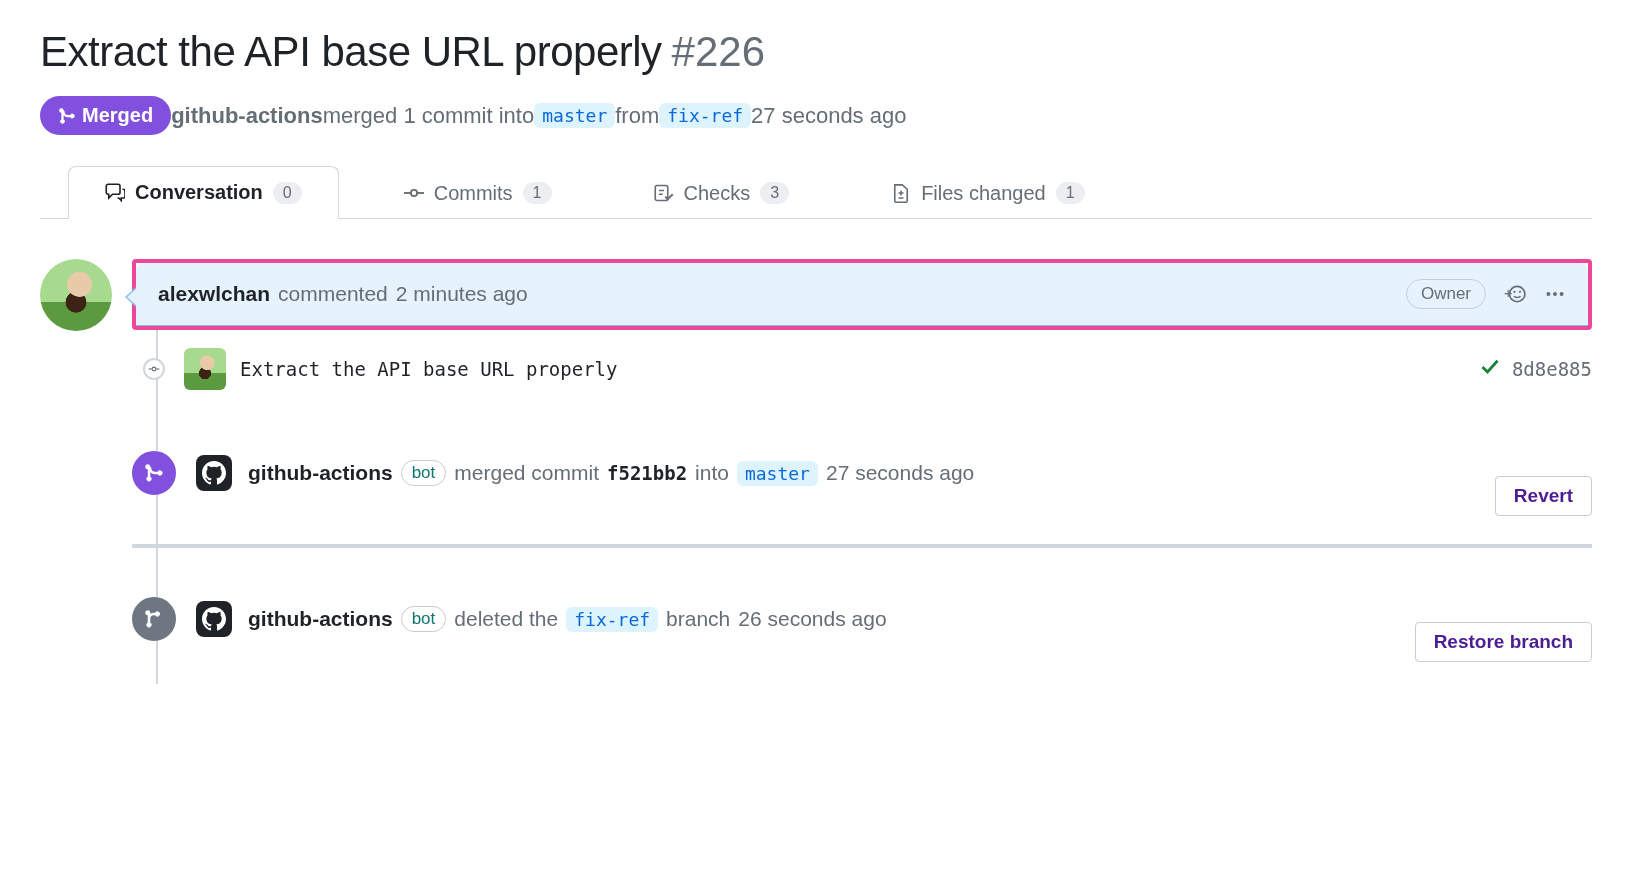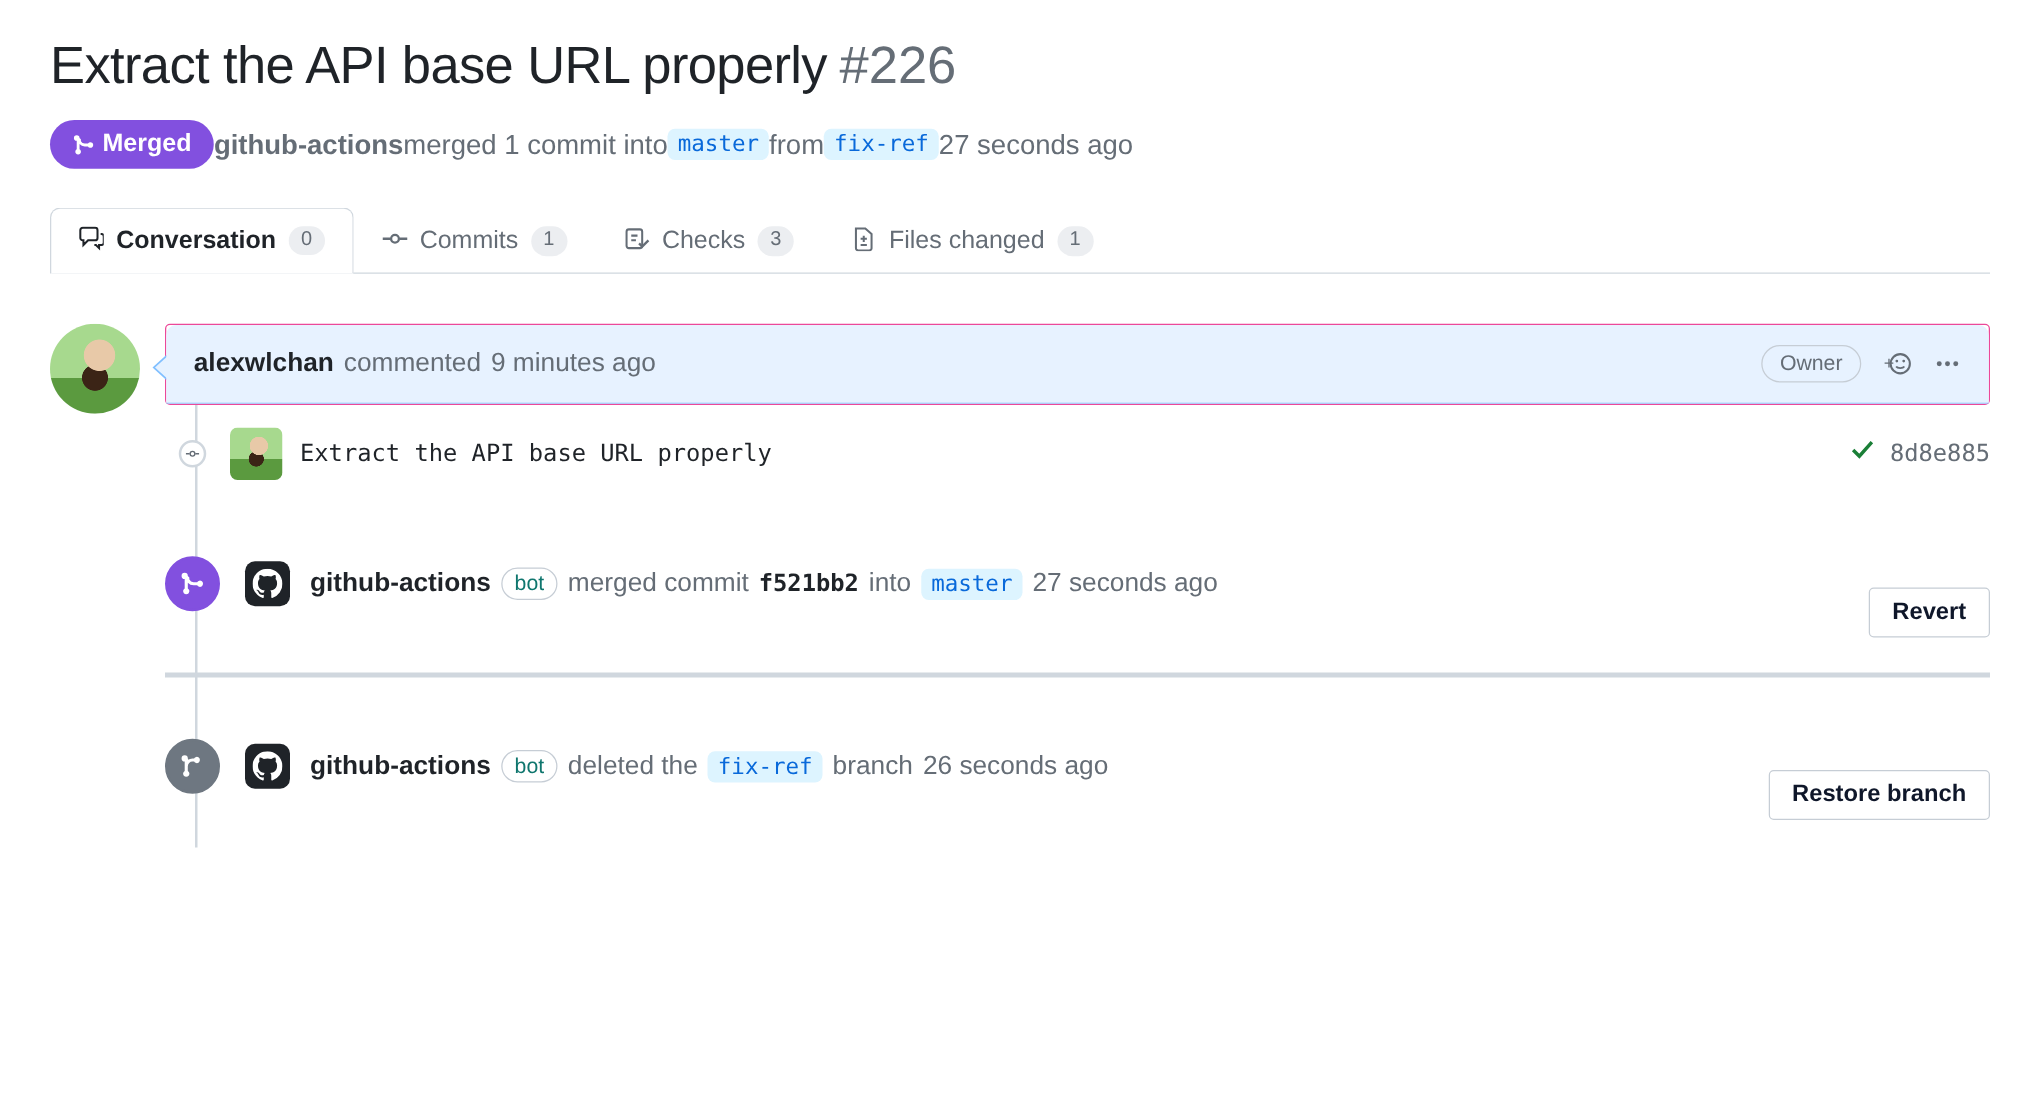--- a/index.html
+++ b/index.html
@@ -54,29 +54,31 @@
     padding: 2px 8px;
     border-radius: 6px;
   }
   .tabs {
     display: flex;
     border-bottom: 1px solid #d0d7de;
     gap: 0;
   }
   .tab {
     display: flex;
+    align-items: center;
     gap: 10px;
-    padding: 14px 22px;
+    padding: 14px 36px;
     font-size: 20px;
     color: #656d76;
     cursor: pointer;
     border: 1px solid transparent;
     border-bottom: none;
     position: relative;
     top: 1px;
+    margin-left: 28px;
   }
   .tab.active {
     color: #1f2328;
     font-weight: 600;
     background: #fff;
     border: 1px solid #d0d7de;
     border-bottom: 1px solid #fff;
     border-radius: 8px 8px 0 0;
   }
   .tab svg { width: 20px; height: 20px; fill: currentColor; }
@@ -104,21 +106,21 @@
   }
   .avatar-inner {
     width:100%; height:100%;
     background: radial-gradient(circle at 55% 35%, #e8c9a8 0 20%, transparent 21%),
                 radial-gradient(circle at 50% 60%, #3b2416 0 18%, transparent 19%),
                 linear-gradient(180deg,#a7d98e 60%, #5b9a3f 60%);
   }
   .avatar.small { width:42px; height:42px; border-radius:6px; }
   .comment-box {
     flex: 1;
-    border: 1px solid #ec4899;
+    border: 4px solid #ec4899;
     border-radius: 4px;
     position: relative;
   }
   .comment-box::before {
     content:"";
     position:absolute;
     left:-11px; top:24px;
     width:0; height:0;
     border-top:10px solid transparent;
     border-bottom:10px solid transparent;
@@ -231,21 +233,21 @@
   }
   .check-icon { color:#1a7f37; }
   .right-group { margin-left:auto; display:flex; align-items:center; gap:12px; }
   .btn {
     border:1px solid #c6cdd5;
     background:#fff;
     border-radius:4px;
     padding:8px 18px;
     font-size:19px;
     font-weight:600;
-    color:#0f172a;
+    color:#4c1d95;
     cursor:pointer;
     margin-top:46px;
   }
   .divider {
     height: 4px;
     background:#d0d7de;
     margin: 6px 0 6px 0;
   }
   .commit-row {
     display:flex; align-items:center; gap:14px;
@@ -317,21 +319,21 @@
   <div class="avatar">
       <div class="avatar-inner"></div>
     </div>
   <div style="flex:1;">
 
     <div class="comment-box">
       <div class="comment-header">
         <div class="left">
           <span class="author">alexwlchan</span>
           <span>commented</span>
-          <span>9 minutes ago</span>
+          <span>2 minutes ago</span>
         </div>
         <div class="right">
           <span class="role-badge">Owner</span>
           <span class="icon-btn">
             <svg viewBox="0 0 20 20">
                 <text x="0" y="14" font-size="13" fill="#656d76">+</text>
                 <circle cx="12" cy="10" r="7" fill="none" stroke="#656d76" stroke-width="1.5"></circle>
                 <circle cx="9.5" cy="8" r="1" fill="#656d76"></circle>
                 <circle cx="14.5" cy="8" r="1" fill="#656d76"></circle>
                 <path d="M9 12c1 1.5 5 1.5 6 0" fill="none" stroke="#656d76" stroke-width="1.3"></path>

